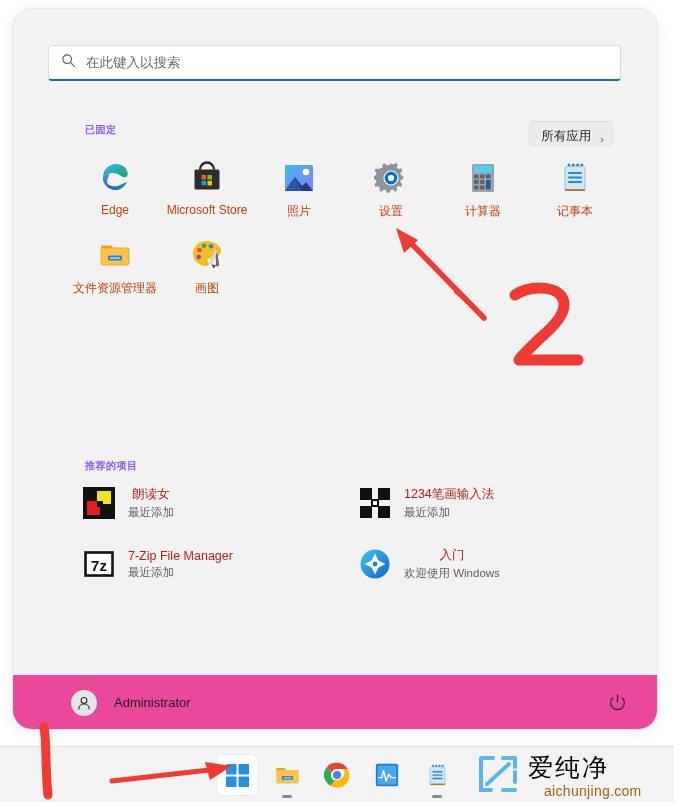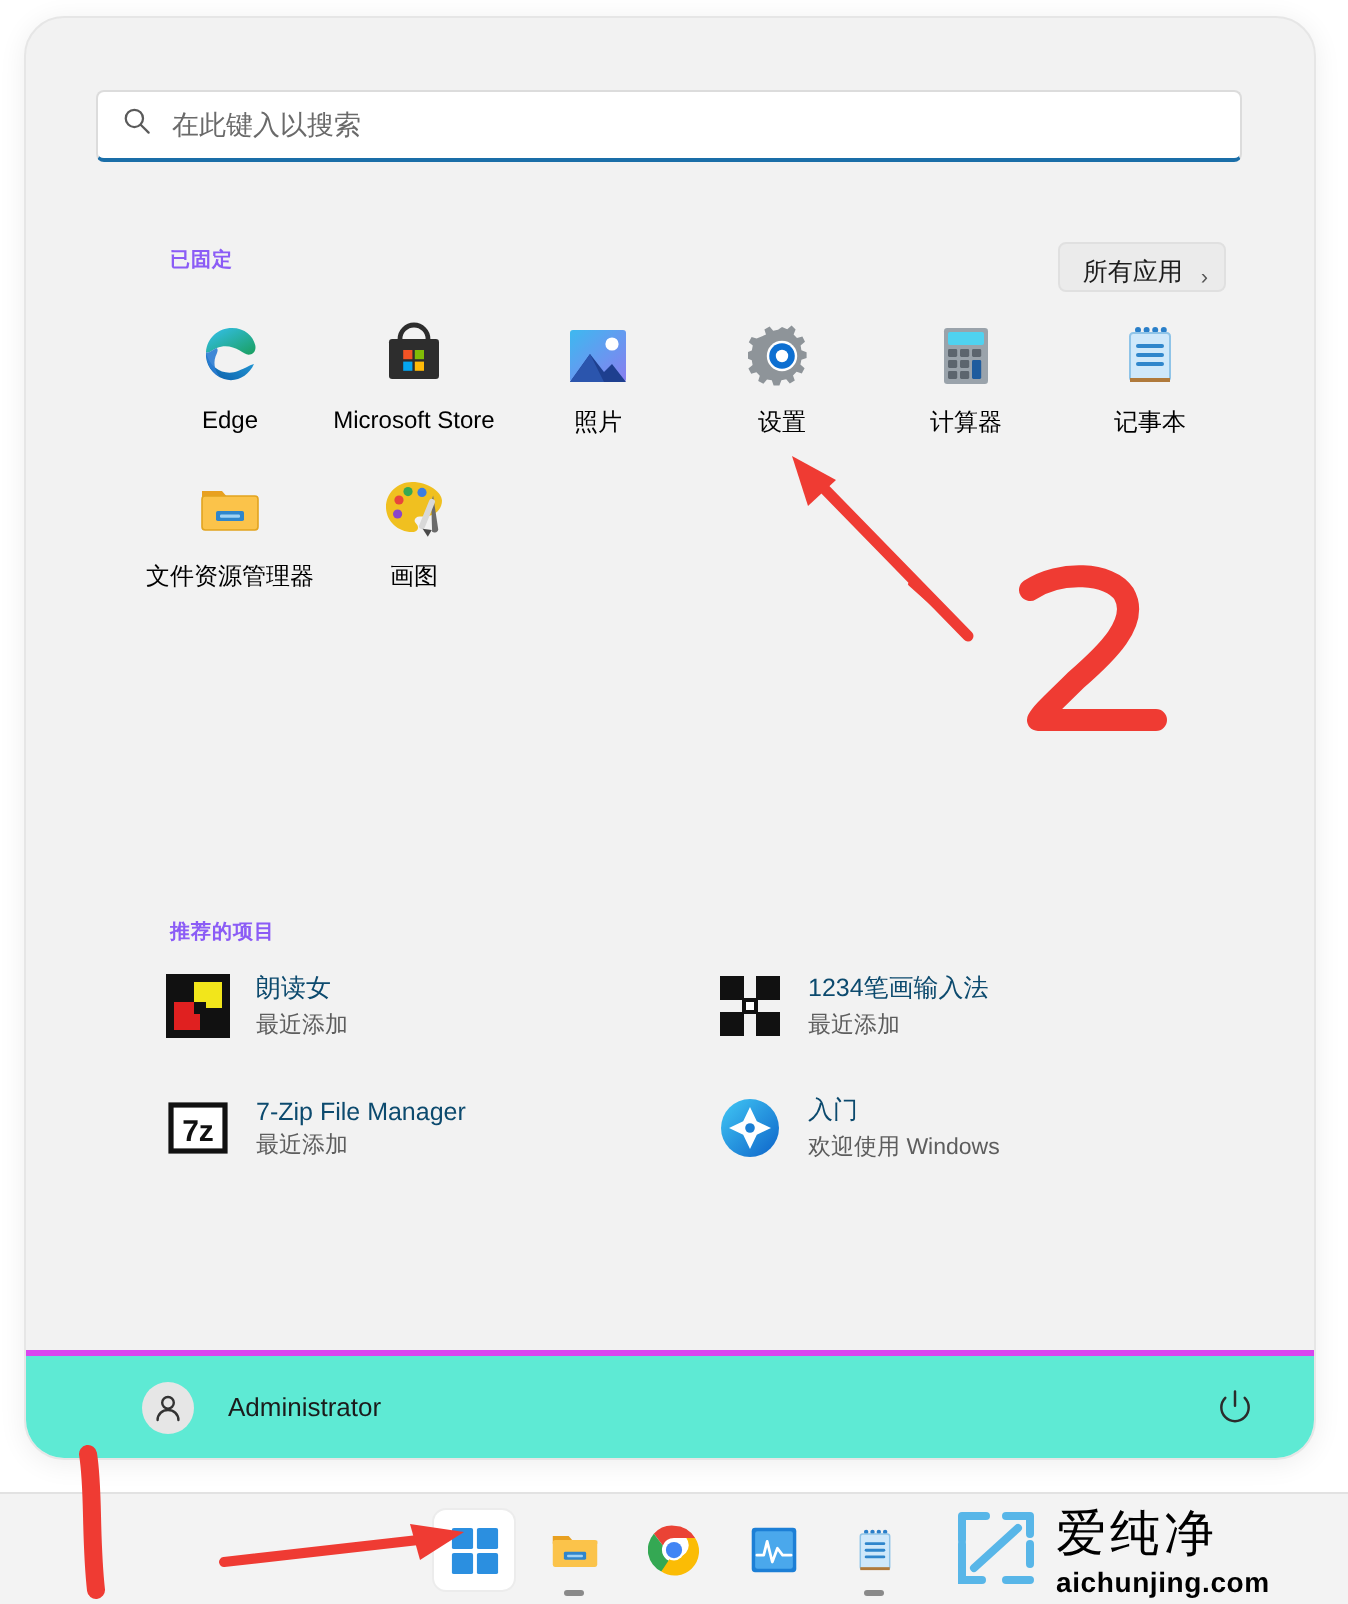--- a/index.html
+++ b/index.html
@@ -155,21 +155,21 @@
     align-items: center;
     gap: 8px;
   }
   .pin-ico {
     width: 34px;
     height: 34px;
     position: relative;
   }
   .pin-label {
     font-size: 12px;
-    color: #000000;
+    color: #c2410c;
     white-space: nowrap;
   }
 
   
   #rec-grid {
     position: absolute;
     left: 70px;
     top: 472px;
     width: 530px;
     display: grid;
@@ -178,31 +178,31 @@
     column-gap: 22px;
   }
   .rec {
     display: flex;
     align-items: center;
     gap: 13px;
     height: 44px;
   }
   .rec-ico { width: 32px; height: 32px; flex: 0 0 32px; position: relative; }
   .rec-text { display: flex; flex-direction: column; gap: 2px; }
-  .rec-title { font-size: 12.5px; color: #0c4a6e; }
+  .rec-title { font-size: 12.5px; color: #b91c1c; text-align: center; }
   .rec-sub { font-size: 11.5px; color: #5d5d5d; }
 
   
   #user-bar {
     position: absolute;
     left: 0; right: 0;
     bottom: 0;
     height: 54px;
-    background: #5eead4;
-    border-top: 3px solid #d946ef;
+    background: #ec4899;
+    border-top: 1px solid #d946ef;
     display: flex;
     align-items: center;
     padding: 0 26px 0 58px;
     box-sizing: border-box;
   }
   #avatar {
     width: 26px; height: 26px;
     border-radius: 50%;
     background: #e6e6e6;
     display: flex; align-items: center; justify-content: center;
@@ -232,24 +232,25 @@
   }
   #wm-text { display: flex; flex-direction: column; line-height: 1; }
   #wm-cn {
     font-size: 25px;
     font-weight: normal;
     color: #000000;
     letter-spacing: 2px;
   }
   #wm-en {
     font-size: 14px;
-    font-weight: bold;
-    color: #000000;
+    font-weight: normal;
+    color: #a16207;
     letter-spacing: .3px;
     margin-top: 4px;
+    margin-left: 16px;
   }
 
   
   #annotations {
     position: absolute;
     inset: 0;
     pointer-events: none;
   }
 </style>
 </head>

